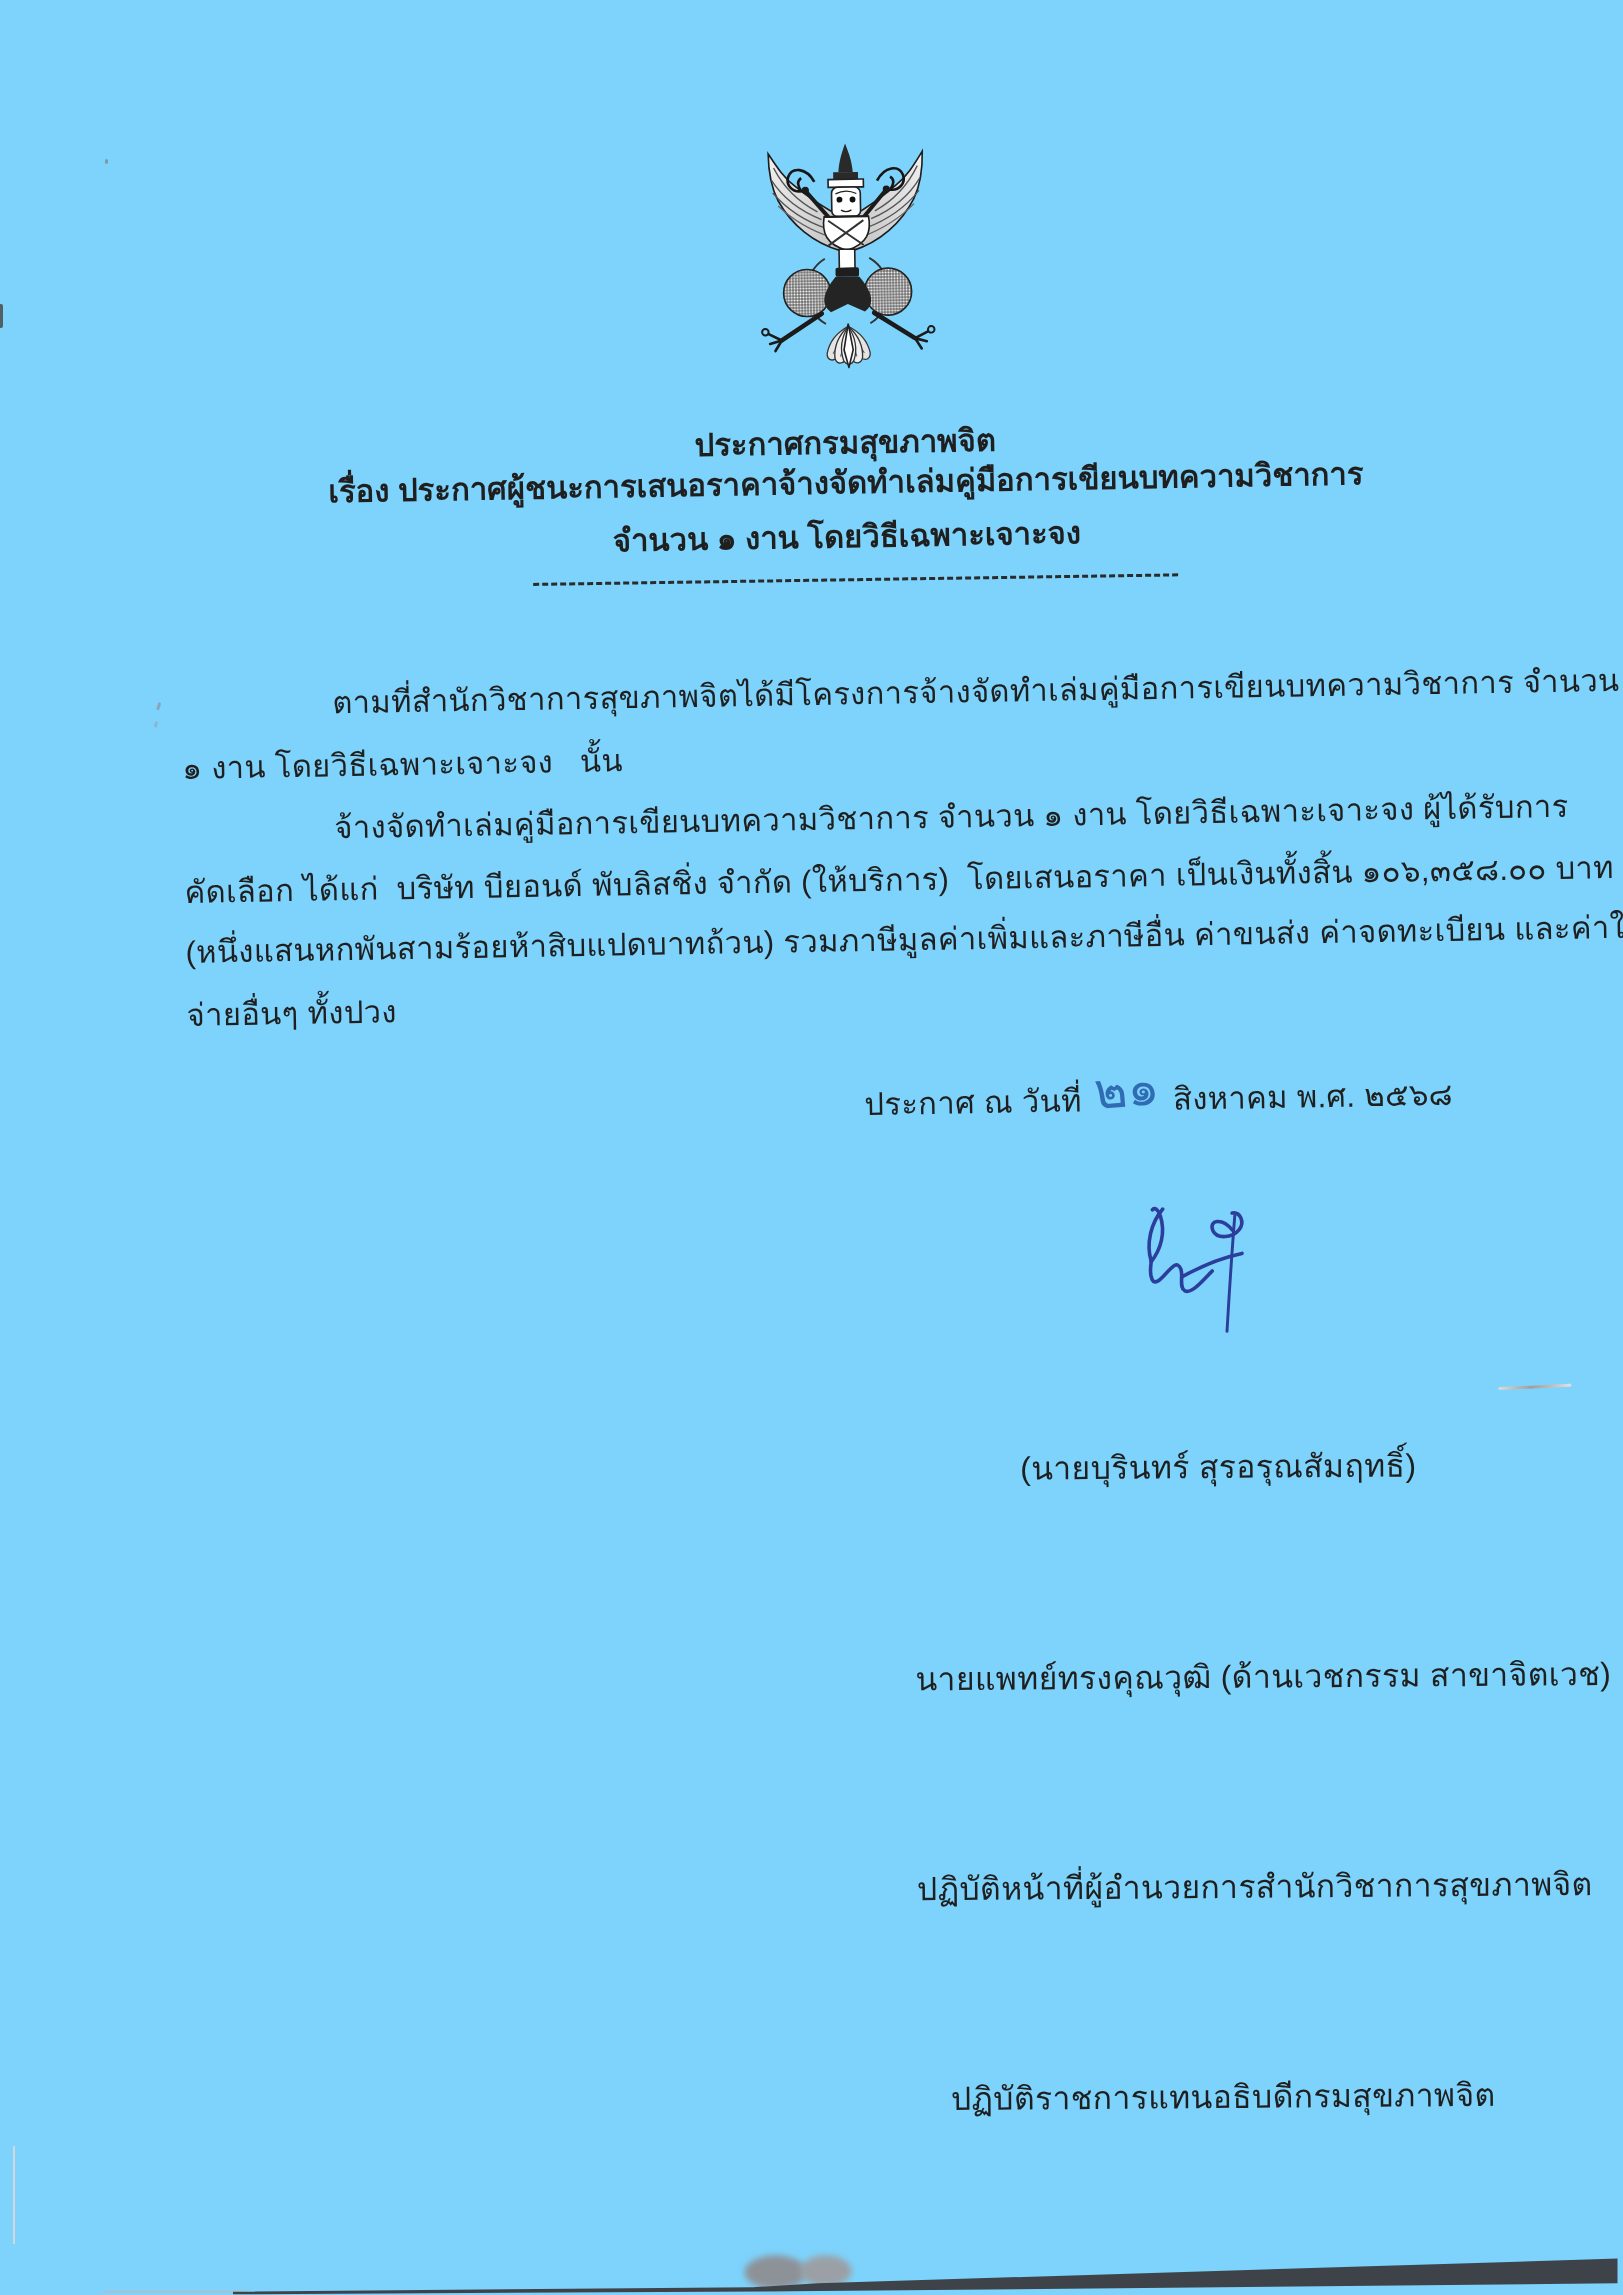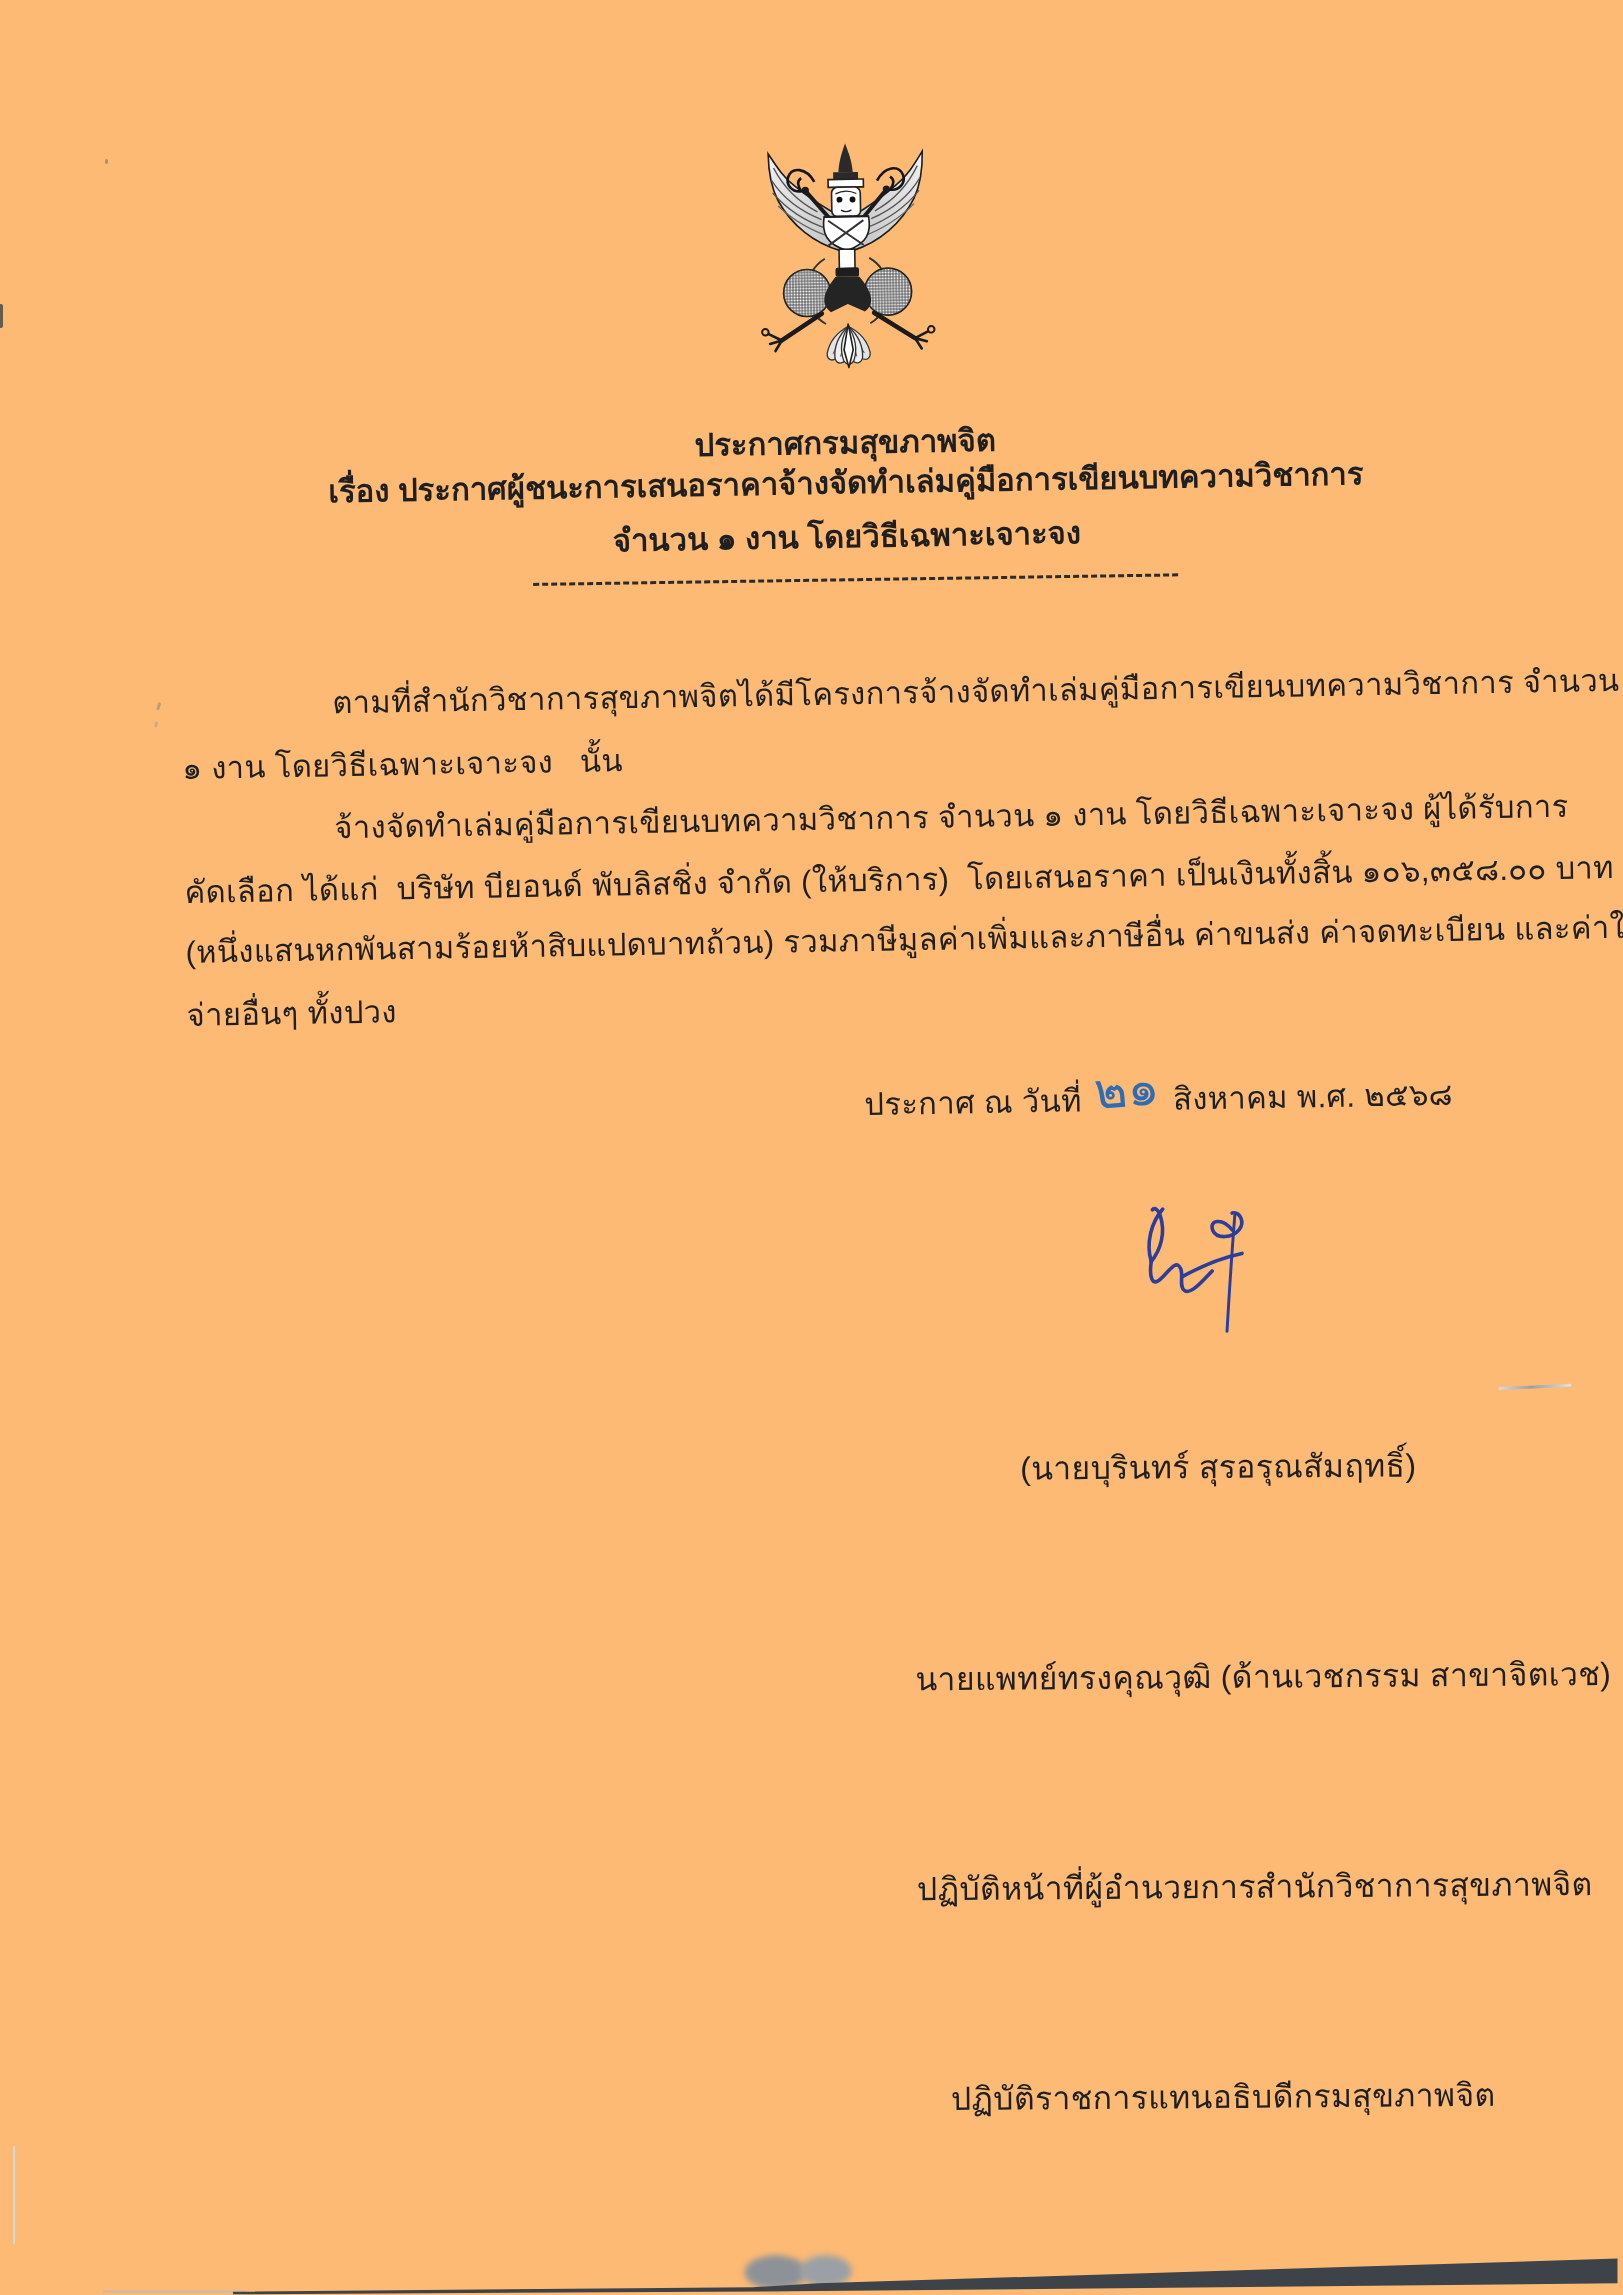--- a/index.html
+++ b/index.html
@@ -1,19 +1,19 @@
 <!DOCTYPE html>
 <html style="font-size:10.5px"><head>
 <meta charset="utf-8">
 <style>
   html,body{margin:0;padding:0;background:#e9e9e9;}
   .page{
     position:relative;
     width:1623px;height:2295px;
-    background:#fdba74;
+    background:#7dd3fc;
     overflow:hidden;
     font-family:"Liberation Sans","DejaVu Sans",sans-serif;
     color:#1f1f1f;
   }
   .tilt{position:absolute;inset:0;transform:rotate(-1deg);transform-origin:812px 1145px;}
   .abs{position:absolute;white-space:pre;}
   .hdr{font-weight:700;font-size:31px;text-align:center;left:203px;width:1309px;}
   .bodyline{font-size:31px;letter-spacing:0.3px;}
   .indent{left:340px;}
   .noindent{left:189px;}

